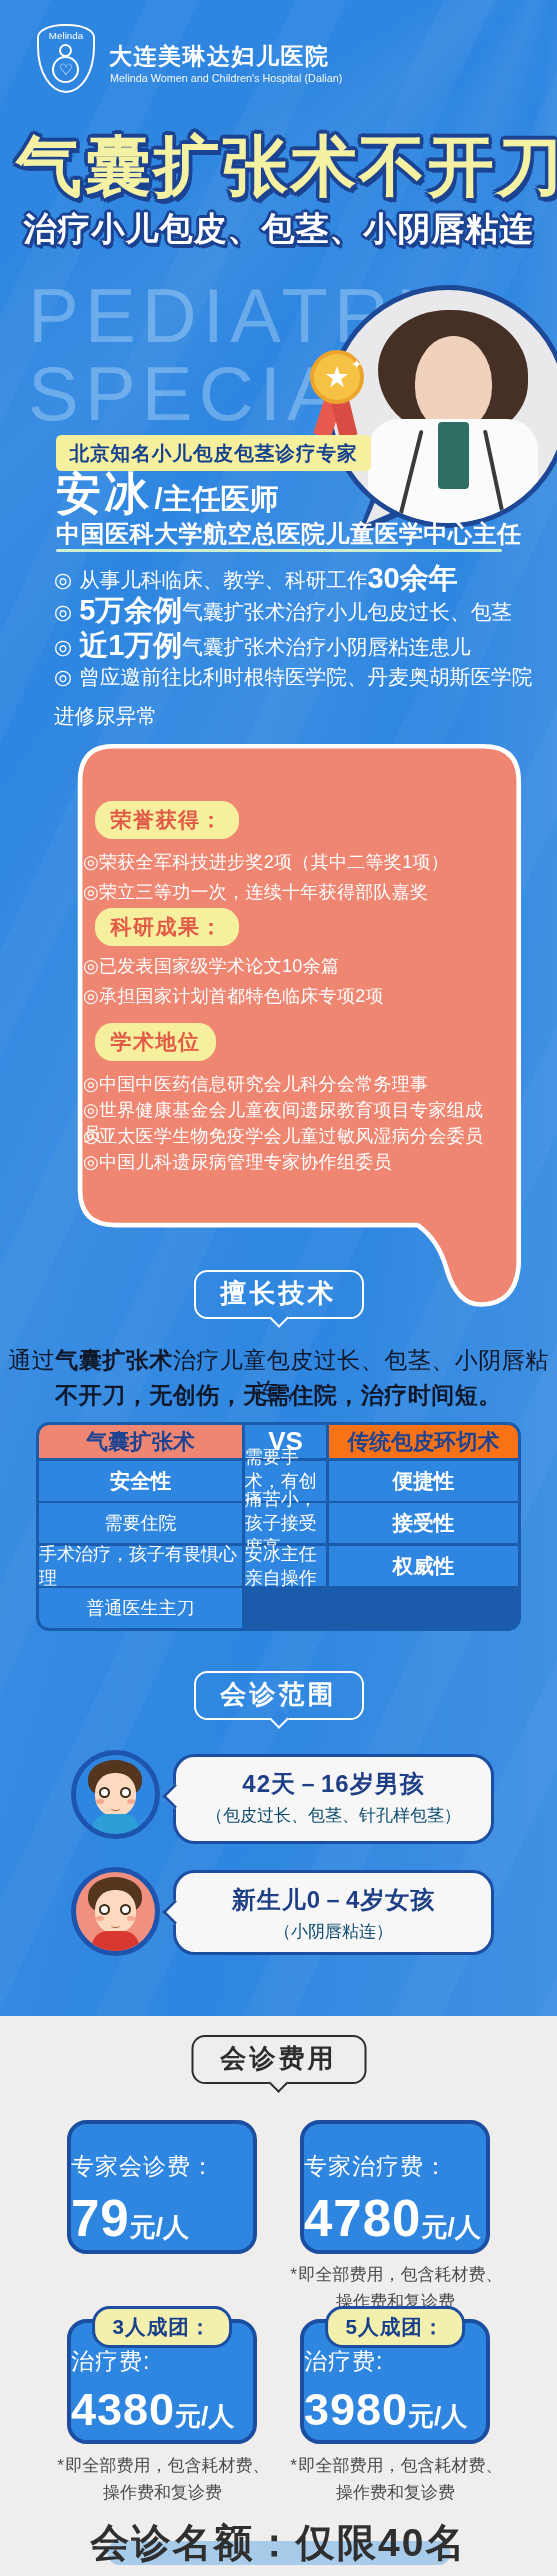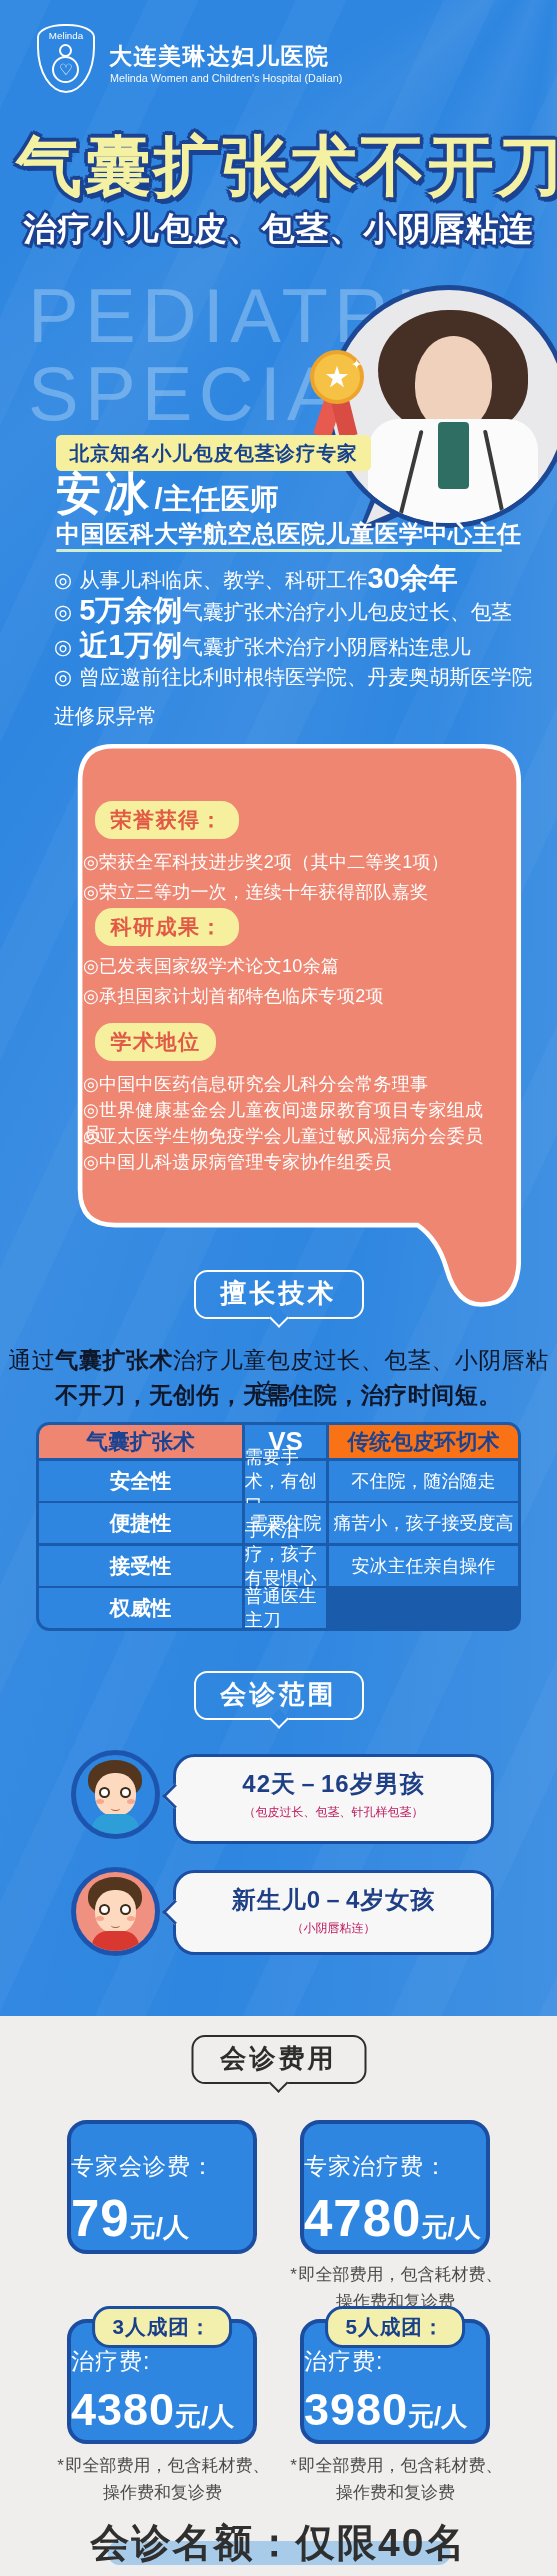--- a/index.html
+++ b/index.html
@@ -115,21 +115,21 @@
   .av .mouth{position:absolute;left:35px;top:50px;width:9.3px;height:4.6px;border-bottom:1.5px solid #a35f3b;border-radius:0 0 50% 50%;}
   .av .shirt{position:absolute;left:15.5px;top:59px;width:47px;height:23px;border-radius:15.5px 15.5px 0 0;}
   .shirt-boy{background:#2d9ed8;}
   .shirt-girl{background:#d8382f;}
   .scope-bubble{position:absolute;left:173px;width:321px;background:#f7f7f7;border:3.1px solid #1b4da0;
     border-radius:21.7px;box-sizing:border-box;text-align:center;}
   .scb-boy{top:1754px;height:90px;} .scb-girl{top:1870px;height:85px;}
   .scope-bubble .tl{position:absolute;left:-10.3px;top:30px;width:17.5px;height:17.5px;background:#f7f7f7;
     transform:rotate(45deg);border-left:3.1px solid #1b4da0;border-bottom:3.1px solid #1b4da0;box-sizing:border-box;}
   .scope-bubble .age{margin-top:11.4px;color:#1e3f86;font-size:24px;font-weight:bold;letter-spacing:1px;}
-  .scope-bubble .note{margin-top:4.1px;color:#be185d;font-size:12px;}
+  .scope-bubble .note{margin-top:4.1px;color:#0c4a6e;font-size:17px;}
   
   .fee-card{position:absolute;width:190px;background:#2e86e0;border:4.1px solid #1b4da0;border-radius:19.6px;
     box-sizing:border-box;text-align:left;color:#fff;}
   .fc1{left:67px;top:2120px;height:134px;}
   .fc2{left:300px;top:2120px;height:134px;}
   .fc3{left:67px;top:2319px;height:125px;}
   .fc4{left:300px;top:2319px;height:125px;}
   .fee-card .lab{margin-top:27px;font-size:23px;letter-spacing:1px;}
   .fc3 .lab,.fc4 .lab{margin-top:23px;}
   .fee-card .price-row{margin-top:7.2px;}
@@ -240,21 +240,20 @@
     <div class="skill-p sp2">不开刀，无创伤，无需住院，治疗时间短。</div>
 
     <div class="cmp">
       <div class="hd hd-l">气囊扩张术</div>
       <div class="hd-m">VS</div>
       <div class="hd hd-r">传统包皮环切术</div>
 
       <div class="mid">安全性</div>
       <div>需要手术，有创口</div>
 
-      <div>不住院，随治随走</div>
       <div class="mid">便捷性</div>
       <div>需要住院</div>
 
       <div>痛苦小，孩子接受度高</div>
       <div class="mid">接受性</div>
       <div>手术治疗，孩子有畏惧心理</div>
 
       <div>安冰主任亲自操作</div>
       <div class="mid">权威性</div>
       <div>普通医生主刀</div>

